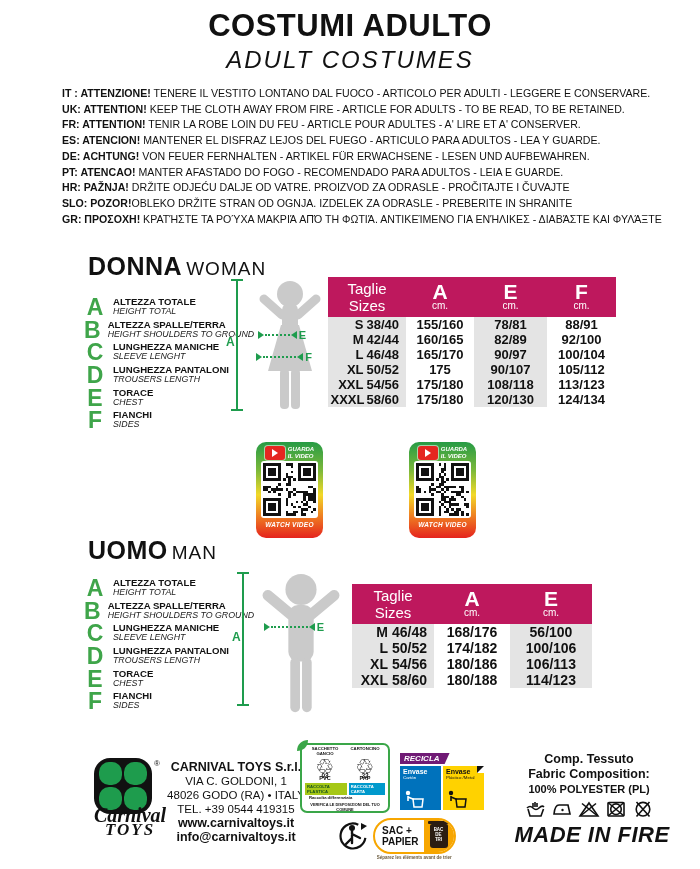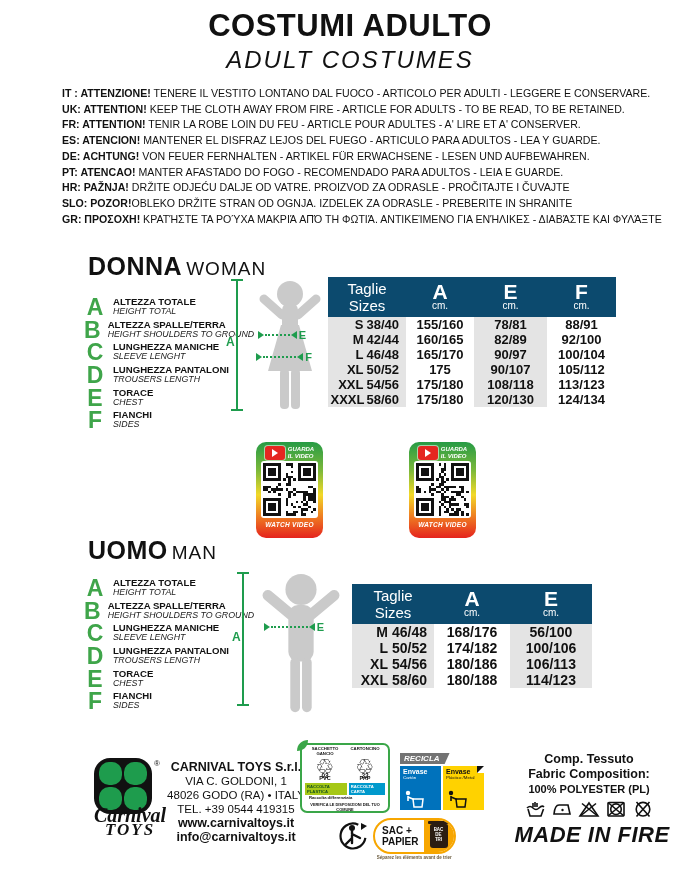--- a/index.html
+++ b/index.html
@@ -34,21 +34,21 @@
   .vline::before{top:0}.vline::after{bottom:0}
   .fig-a{position:absolute;color:#1E9C4D;font-weight:800;font-size:12px}
   .harrow{position:absolute;display:flex;align-items:center}
   .tri-r{width:0;height:0;border-left:6px solid #1E9C4D;border-top:4px solid transparent;border-bottom:4px solid transparent}
   .tri-l{width:0;height:0;border-right:6px solid #1E9C4D;border-top:4px solid transparent;border-bottom:4px solid transparent}
   .dots{flex:1;border-top:2px dotted #1E9C4D;margin:0 1px}
   .harrow .lbl{color:#1E9C4D;font-weight:800;font-size:11px;margin-left:2px}
   .sil{fill:#CACACA}
 
   
-  .tbl-head{display:grid;background:#0c4a6e;color:#fff;align-items:center;text-align:center;height:40px}
+  .tbl-head{display:grid;background:#be185d;color:#fff;align-items:center;text-align:center;height:40px}
   .th-size{font-size:15px;line-height:17px}
   .th-col .hl{font-size:21px;font-weight:800;line-height:17px}
   .th-col .hu{font-size:10px;line-height:11px}
   .tbl-row{display:grid;align-items:center;text-align:center}
   .cell-size{display:flex;justify-content:center;align-items:center;height:100%}
   .cell-size .sz{font-weight:800;text-align:right}
   .cell-size .eu{text-align:left}
   .gray{background:#E4E4E4}
   .w-tbl .tbl-head,.w-tbl .tbl-row{grid-template-columns:78px 68px 73px 69px}
   .w-tbl .tbl-row{height:15px;font-size:13px;font-weight:600}
@@ -83,21 +83,21 @@
   .mob .num{position:absolute;left:0;right:0;top:8px;font-family:"Liberation Sans",sans-serif;font-size:6.5px;font-weight:800}
   .mat{font-size:5.5px;font-weight:800;line-height:5px;margin-top:-2px}
   .tags{display:flex;gap:2px;margin-top:2px;justify-content:center}
   .tagp{background:#A6C817;color:#14501c;font-size:4.2px;font-weight:800;padding:1px 2px}
   .tagc{background:#0099CC;color:#fff;font-size:4.2px;font-weight:800;padding:1px 2px}
   .tag-sub{font-size:4.2px;font-weight:800;line-height:5px;margin-left:4px}
   .ric-note{font-size:3.9px;font-weight:800;text-align:center;margin-top:1.5px}
   .leaf{position:absolute;top:-7px;left:-7px}
 
   .res{width:86px}
-  .res-title{display:inline-block;background:#737373;color:#fff;font-weight:800;font-style:italic;font-size:8px;padding:1px 10px 1px 4px;clip-path:polygon(0 0,100% 0,90% 100%,0 100%)}
+  .res-title{display:inline-block;background:#701a75;color:#fff;font-weight:800;font-style:italic;font-size:8px;padding:1px 10px 1px 4px;clip-path:polygon(0 0,100% 0,90% 100%,0 100%)}
   .res-panels{display:flex;gap:2px;margin-top:1px}
   .panel{width:41px;height:44px;padding:2px 3px;display:flex;flex-direction:column}
   .p-blue{background:#0072BC;color:#fff}
   .p-yellow{background:#FFD200;color:#111;position:relative}
   .p-yellow::after{content:"";position:absolute;top:0;right:0;border-top:7px solid #fff;border-left:7px solid #111;border-bottom:0;border-right:0;transform:rotate(90deg)}
   .panel .l1{font-size:7px;font-weight:800;line-height:7px}
   .panel .l2{font-size:4.4px;line-height:5px}
   .panel svg{margin-top:auto}
 
   .comp{width:178px;text-align:center;line-height:15px}

